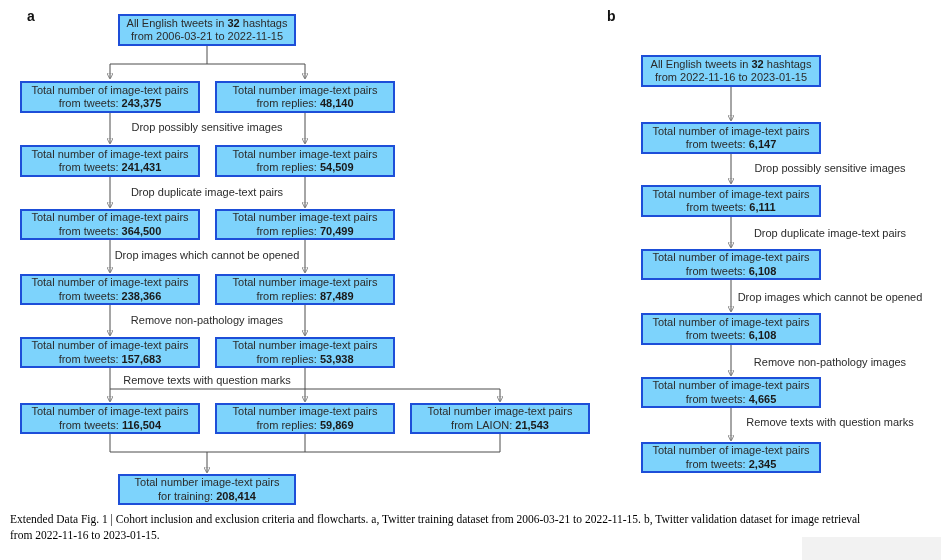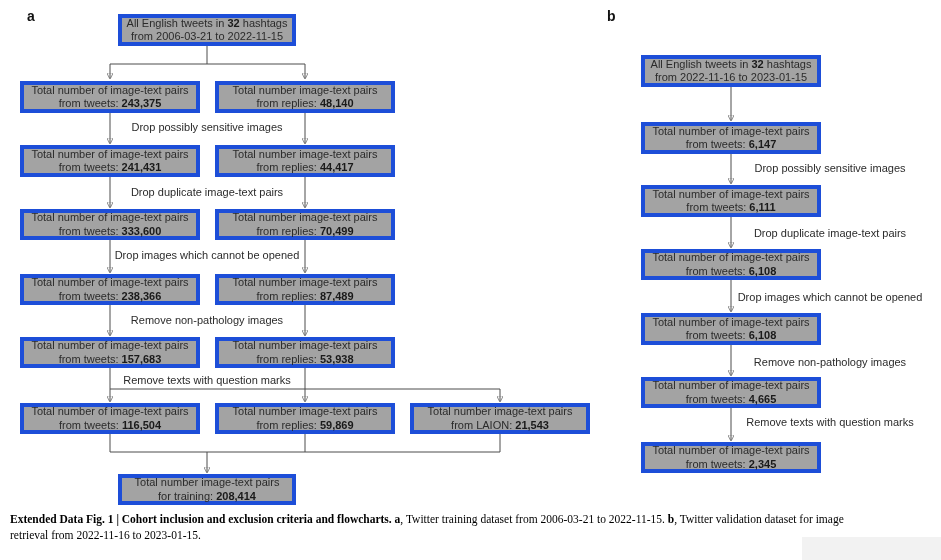--- a/index.html
+++ b/index.html
@@ -6,42 +6,42 @@
   body{
     width:941px;height:560px;position:relative;background:#ffffff;
     font-family:"Liberation Sans","DejaVu Sans",sans-serif;
     color:#333;overflow:hidden;
   }
   .stage{position:absolute;left:0;top:0;width:941px;height:560px;}
   .panel-label{
     position:absolute;font-weight:bold;font-size:14px;color:#111;
   }
   .box{
-    position:absolute;background:#a3a3a3;border:4px solid #1d4ed8;
+    position:absolute;background:#7dd3fc;border:2px solid #1d4ed8;
     display:flex;flex-direction:column;justify-content:center;align-items:center;
     text-align:center;font-size:11px;line-height:13.5px;color:#2b2b2b;
     box-sizing:border-box;
   }
   .box b{font-weight:bold;color:#1a1a1a;}
   .w180{width:180px;}
   .w178{width:178px;}
   .h32{height:32px;}
   .h31{height:31px;}
   .step-label{
     position:absolute;width:200px;text-align:center;font-size:11px;
     color:#2b2b2b;line-height:12px;
   }
   svg.connectors{position:absolute;left:0;top:0;pointer-events:none;}
   svg.connectors path{stroke:#4d4d4d;stroke-width:1;fill:none;}
   .caption{
     position:absolute;left:10px;top:511px;width:872px;
     font-family:"Liberation Serif","DejaVu Serif",serif;
     font-size:11.5px;line-height:16px;color:#000;
   }
-  .caption b{font-weight:bold;}
+  .caption b{font-weight:normal;}
   .shade{
     position:absolute;left:802px;top:537px;width:139px;height:23px;
     background:#f2f2f2;
   }
 </style>
 </head>
 <body>
 
 <div class="stage">
 
@@ -101,28 +101,28 @@
   </div>
 
   <div class="step-label" style="left:107px;top:121px;">Drop possibly sensitive images</div>
 
   <div class="box w180 h32" style="left:20px;top:145px;">
     <div>Total number of image-text pairs</div>
     <div><span>from tweets: </span><b>241,431</b></div>
   </div>
   <div class="box w180 h32" style="left:215px;top:145px;">
     <div>Total number image-text pairs</div>
-    <div><span>from replies: </span><b>44,417</b></div>
+    <div><span>from replies: </span><b>54,509</b></div>
   </div>
 
   <div class="step-label" style="left:107px;top:186px;">Drop duplicate image-text pairs</div>
 
   <div class="box w180 h31" style="left:20px;top:209px;">
     <div>Total number of image-text pairs</div>
-    <div><span>from tweets: </span><b>333,600</b></div>
+    <div><span>from tweets: </span><b>364,500</b></div>
   </div>
   <div class="box w180 h31" style="left:215px;top:209px;">
     <div>Total number image-text pairs</div>
     <div><span>from replies: </span><b>70,499</b></div>
   </div>
 
   <div class="step-label" style="left:107px;top:249px;">Drop images which cannot be opened</div>
 
   <div class="box w180 h31" style="left:20px;top:274px;">
     <div>Total number of image-text pairs</div>

